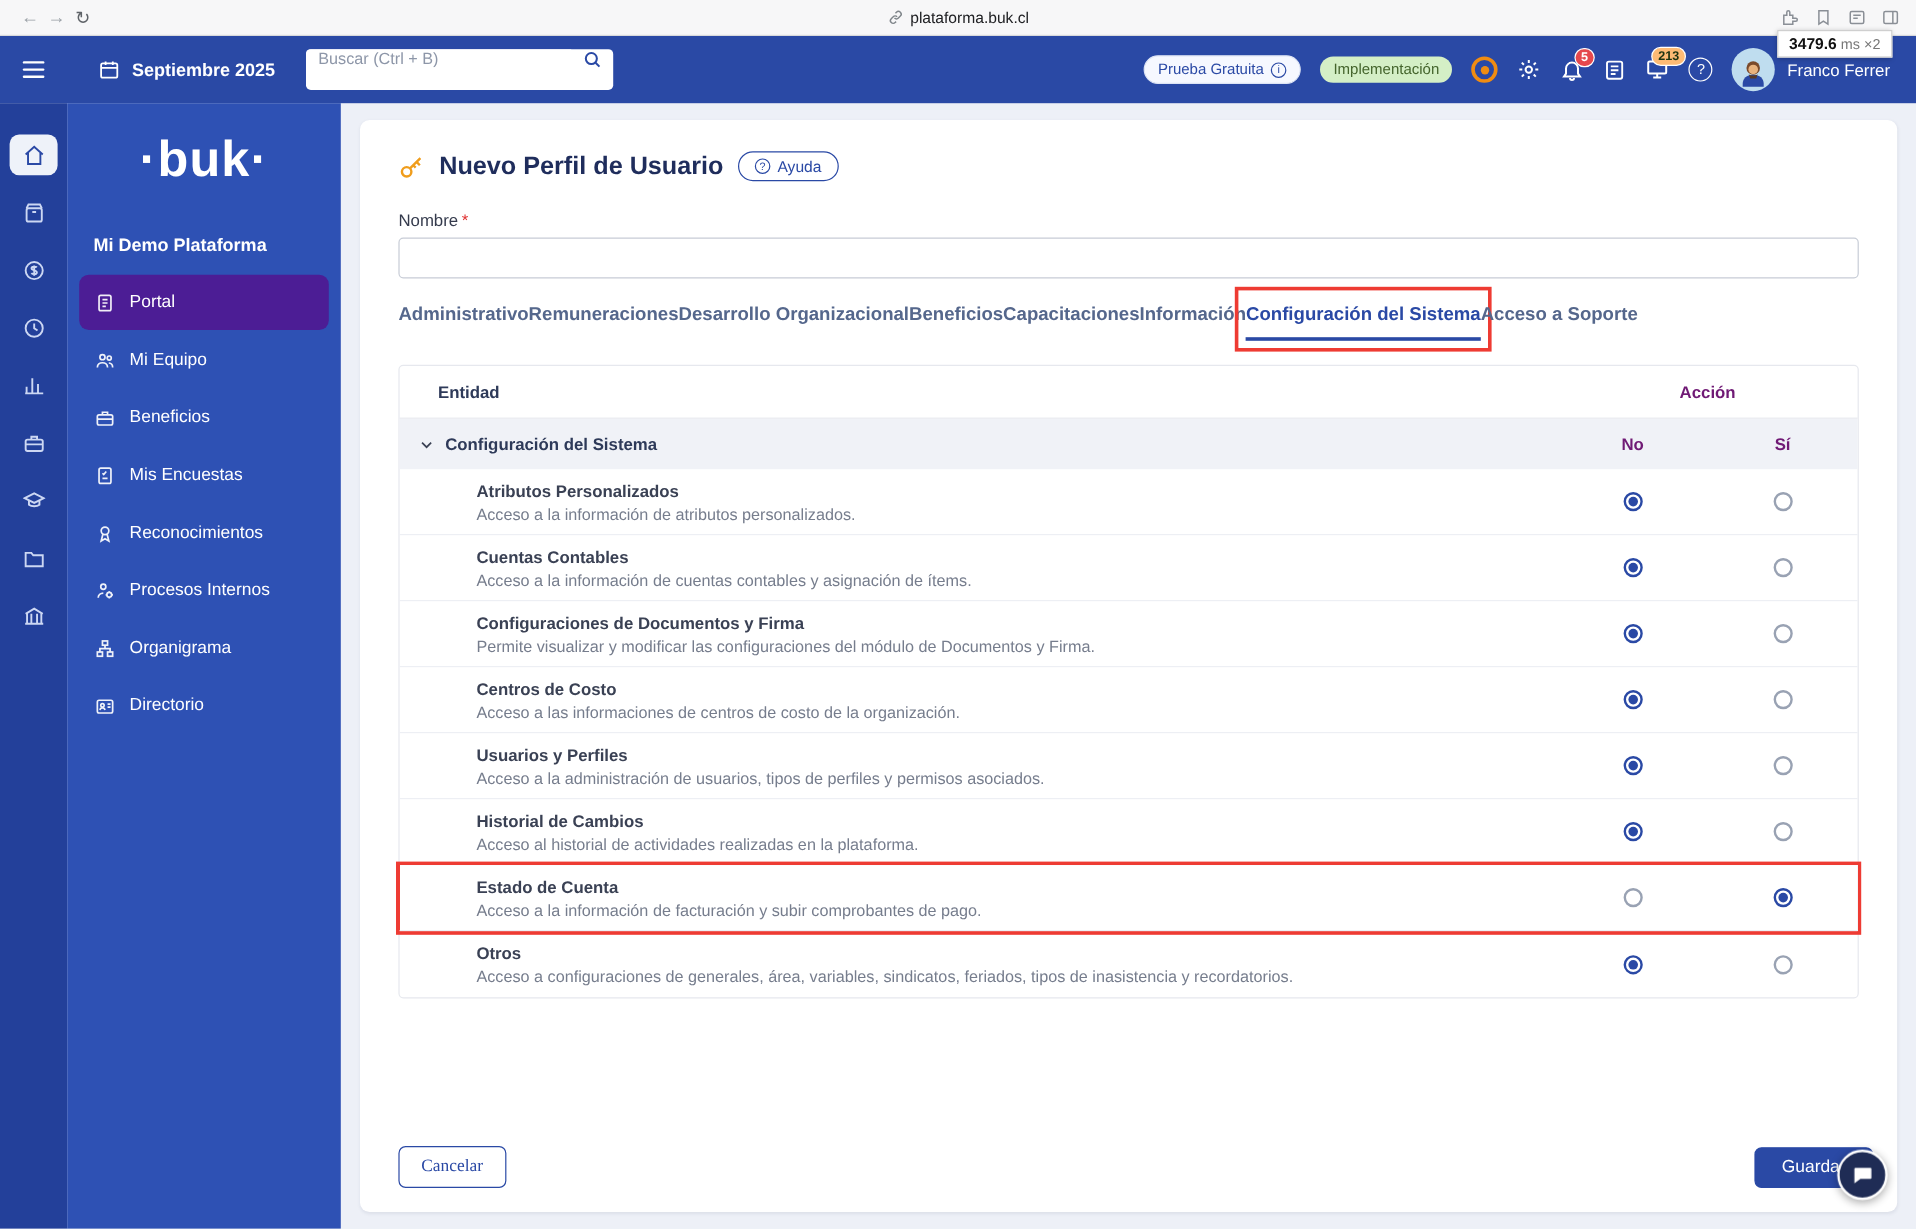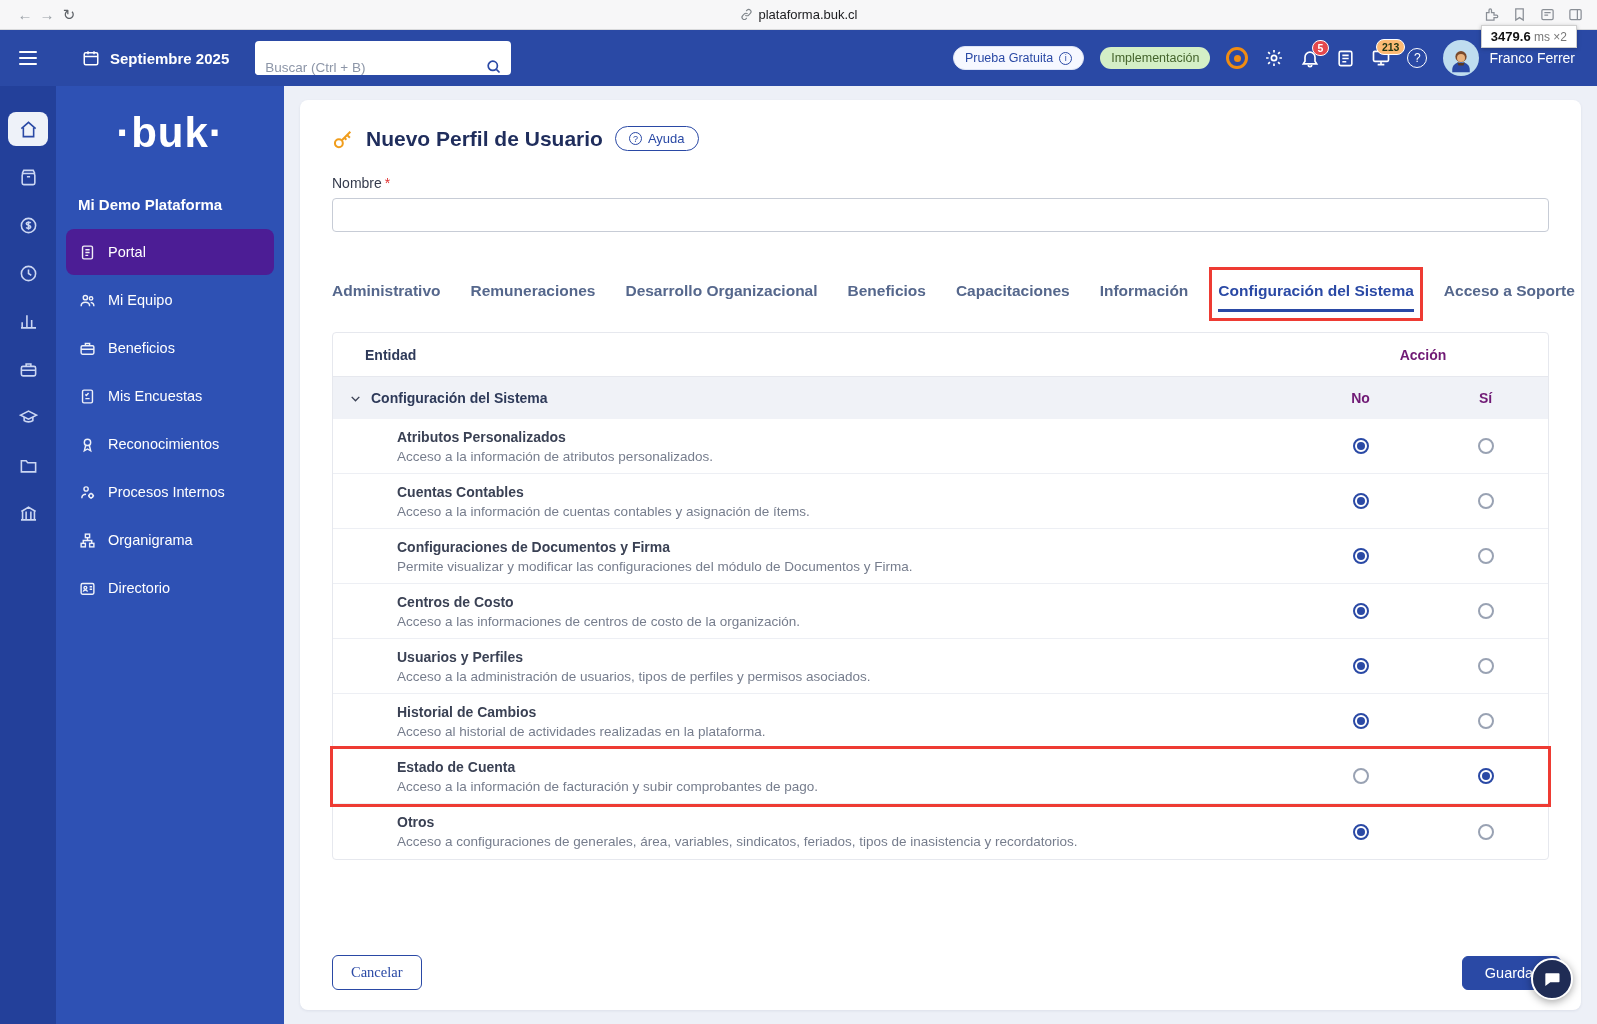--- a/index.html
+++ b/index.html
@@ -13,21 +13,21 @@
   .url-wrap{position:absolute;left:0;right:0;top:0;bottom:0;display:flex;align-items:center;justify-content:center;gap:6px;color:#202124;font-size:13px;pointer-events:none}
   .browser-right{margin-left:auto;display:flex;align-items:center;gap:13px;color:#8a8f96;z-index:2}
   .perf-box{position:absolute;top:25px;right:20px;background:#fff;border:1px solid #cfcfcf;box-shadow:0 1px 4px rgba(0,0,0,.25);padding:3px 9px;font-size:12px;color:#777;z-index:60;white-space:nowrap}
   .perf-box b{color:#111;font-size:13px}
 
   
   .topbar{height:56px;background:#2a49a5;display:flex;align-items:center;color:#fff;padding-right:22px}
   .hamburger{width:56px;height:56px;display:flex;flex-direction:column;gap:4px;align-items:center;justify-content:center;cursor:pointer}
   .hamburger span{width:18px;height:2px;background:#fff;border-radius:1px}
   .date-block{display:flex;align-items:center;gap:10px;margin-left:26px;font-size:15px;font-weight:bold}
-  .searchbox{margin-left:26px;width:256px;height:34px;background:#fff;border-radius:4px;display:flex;align-items:flex-end;overflow:hidden}
+  .searchbox{margin-left:26px;width:256px;height:34px;background:#fff;border-radius:4px;display:flex;align-items:flex-start;overflow:hidden}
   .searchbox input{flex:1;border:none;outline:none;padding:0 10px;font-size:13.5px;color:#333;font-family:"Liberation Sans",sans-serif}
   .searchbox input::placeholder{color:#8d96a8}
   .searchbox .mag{padding:0 9px;color:#2a49a5;cursor:pointer}
   .top-right{margin-left:auto;display:flex;align-items:center;gap:16px}
   .pill{border-radius:14px;padding:4px 11px;font-size:12.5px;display:flex;align-items:center;gap:6px;cursor:pointer;white-space:nowrap}
   .pill-trial{background:#f6f8ff;color:#2a49a5;border:1px solid #dde4f5}
   .pill-impl{background:#d4efc6;color:#44642c}
   .circ-i{width:13px;height:13px;border:1.3px solid currentColor;border-radius:50%;font-size:9px;display:flex;align-items:center;justify-content:center;font-style:normal}
   .orange-ring{width:22px;height:22px;border:3px solid #f08c12;border-radius:50%;display:flex;align-items:center;justify-content:center;cursor:pointer}
   .orange-ring i{width:7px;height:7px;background:#f08c12;border-radius:50%}
@@ -57,21 +57,21 @@
   .title-row{display:flex;align-items:flex-end;gap:12px;padding:10px 32px 0}
   .page-title{font-size:21px;color:#1f2d5c;font-weight:bold}
   .btn-help{display:flex;align-items:center;gap:6px;border:1px solid #2a49a5;color:#2a49a5;background:#fff;border-radius:15px;padding:4px 13px;font-size:13px;cursor:pointer;font-family:"Liberation Sans",sans-serif}
   .btn-help .circ-i{border-color:#2a49a5;color:#2a49a5}
 
   .field{padding:0 32px;margin-top:24px}
   .field-label{font-size:14px;color:#353b4d}
   .req{color:#e03131;margin-left:3px}
   .field input{margin-top:7px;width:100%;height:34px;border:1px solid #c7ccd6;border-radius:4px;padding:0 10px;font-size:14px;outline:none;font-family:"Liberation Sans",sans-serif}
 
-  .tabs{display:flex;gap:30px;padding:0 32px;margin-top:44px}
+  .tabs{display:flex;padding:0 32px;margin-top:16px}
   .tab{font-size:15.5px;font-weight:bold;color:#55678c;padding:6px 0 12px;cursor:pointer;white-space:nowrap}
   .tab.active{color:#2a49a5;border-bottom:3px solid #2a49a5;padding-bottom:9px}
   .tab.annotated{outline:3px solid #ee3b33;outline-offset:6px}
 
   .perm-table{margin:20px 32px 0;border:1px solid #e6e8ee;border-radius:4px;overflow:visible}
   .t-head{display:flex;align-items:center;height:44px;padding-left:32px;font-size:14px;font-weight:bold;color:#2e3a59;border-bottom:1px solid #e6e8ee}
   .grow{flex:1}
   .action-cols{width:250px;flex-shrink:0;display:flex}
   .action-col{flex:1;display:flex;align-items:center;justify-content:center;font-size:14px;font-weight:bold;color:#701a75}
   .t-group{display:flex;align-items:center;height:42px;background:#f0f2f7;padding-left:16px;gap:9px;font-size:14px;font-weight:bold;color:#2e3a59}

